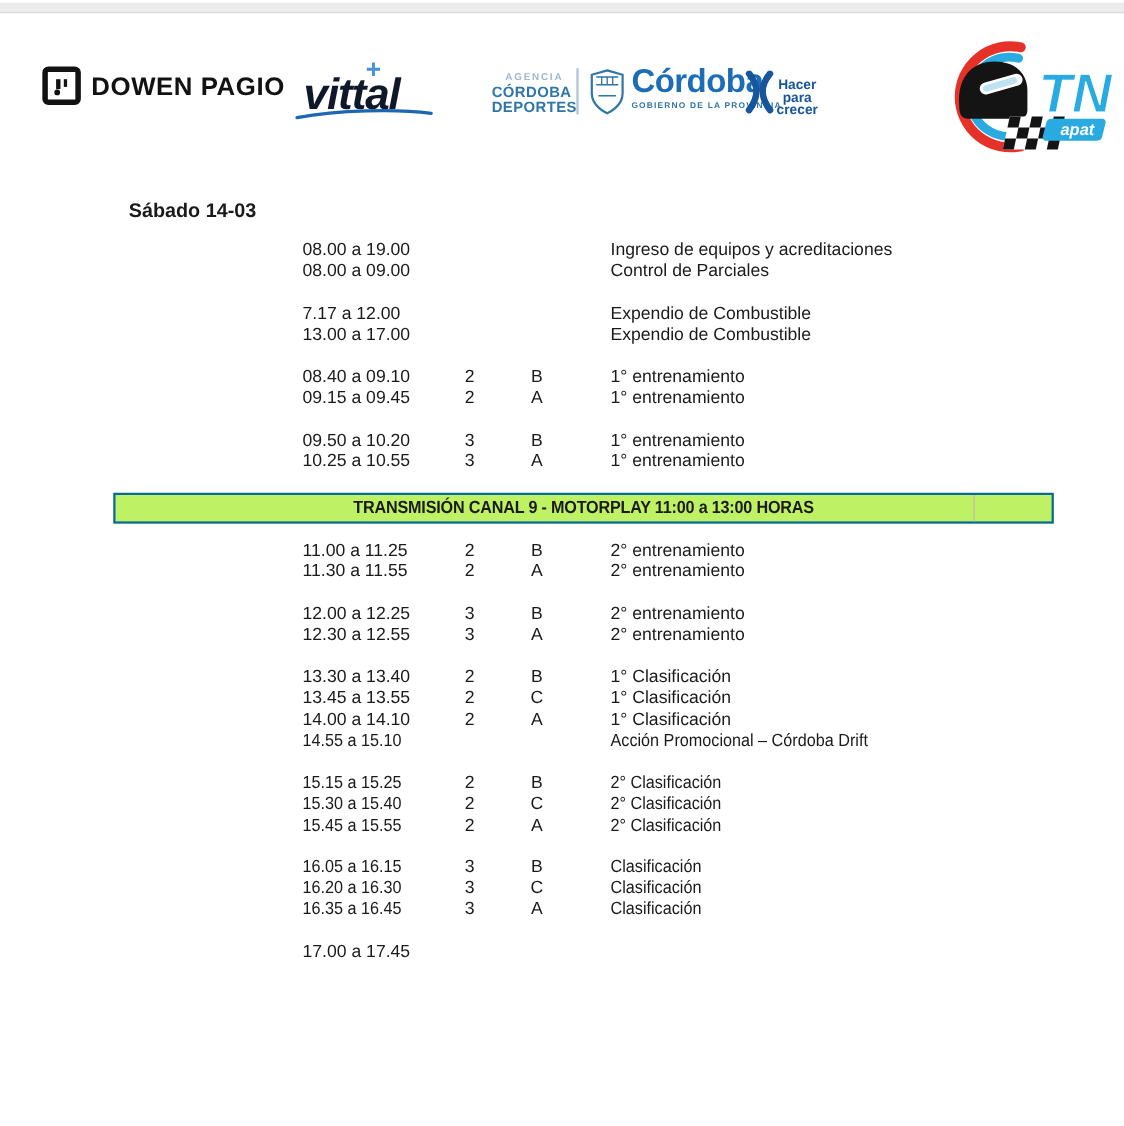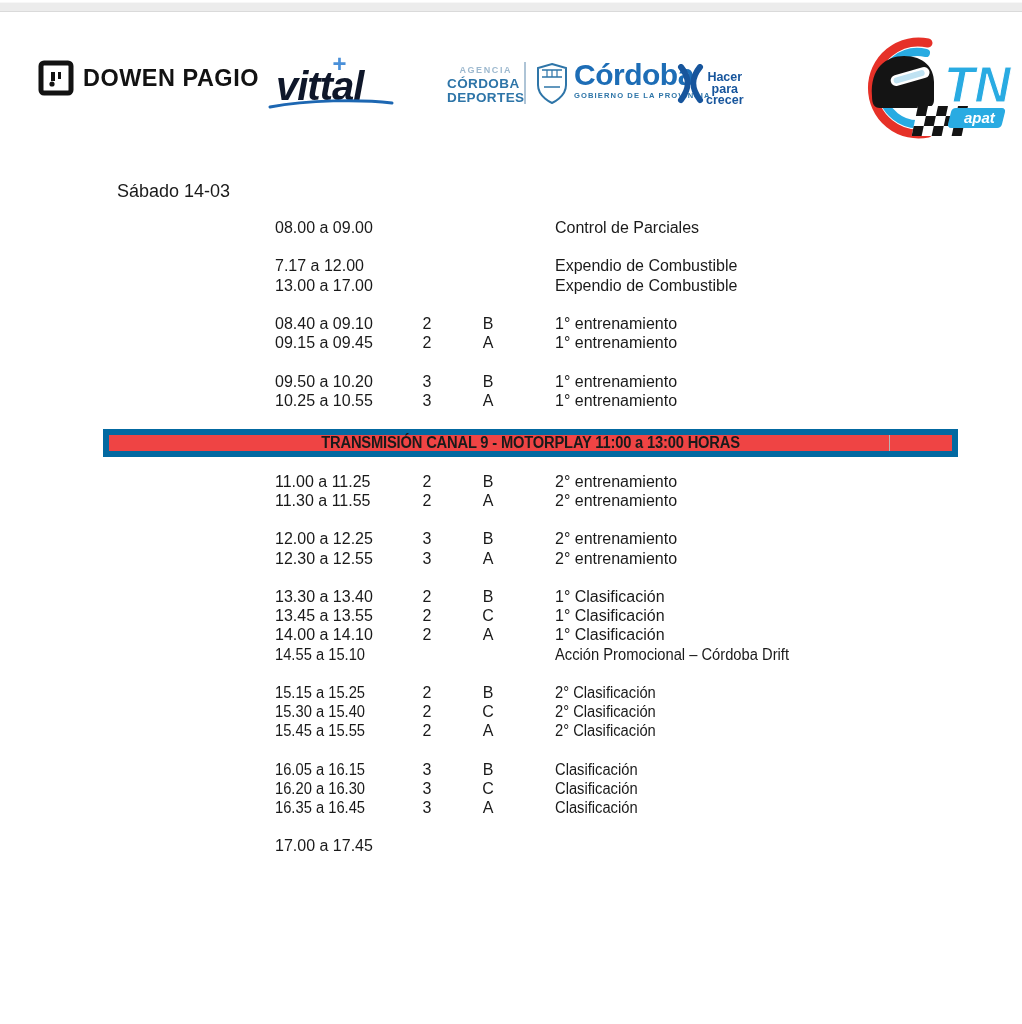--- a/index.html
+++ b/index.html
@@ -33,34 +33,34 @@
   .cordoba .name{font-size:30px;font-weight:800;color:#1d6db6;letter-spacing:-.5px;line-height:30px;}
   .cordoba .sub{font-size:7.6px;font-weight:700;color:#2e75a8;letter-spacing:1.1px;margin-top:1px;}
 
   .xmark{left:676px;top:64px;}
   .hacer{left:706px;top:72px;line-height:11.5px;text-align:center;}
   .hacer div{font-size:12.5px;font-weight:800;color:#17559c;}
 
   .tn-logo{left:840px;top:34px;}
 
   
-  .date-heading{position:absolute;left:117px;top:181px;font-size:18px;font-weight:400;}
+  .date-heading{position:absolute;left:117px;top:181px;font-size:18px;font-weight:700;}
   .schedule{position:absolute;left:0;top:219px;width:1022px;font-size:16px;}
   .row{position:relative;height:19.2px;}
   .gap{height:19.2px;}
   .c-time{position:absolute;left:275px;white-space:nowrap;}
   .c-group{position:absolute;left:413px;width:28px;text-align:center;}
   .c-letter{position:absolute;left:474px;width:28px;text-align:center;}
   .c-act{position:absolute;left:555px;white-space:nowrap;}
   .row.narrow .c-time,.row.narrow .c-act{transform:scaleX(.92);transform-origin:left center;}
   .c-act.emphasis{font-weight:700;text-decoration:underline;text-decoration-thickness:2px;
     text-underline-offset:3px;}
 
   .banner{position:relative;box-sizing:border-box;margin:18px 0 16px 103px;width:855px;height:28px;
-    border:6px solid #0369a1;background:#ef4444;display:flex;align-items:center;justify-content:center;}
+    border:2px solid #0369a1;background:#bef264;display:flex;align-items:center;justify-content:center;}
   .banner span{font-weight:700;font-size:16px;white-space:nowrap;display:inline-block;
     transform:scaleX(.92);letter-spacing:-.2px;}
   .banner .banner-divider{position:absolute;left:780px;top:0;width:1px;height:100%;background:#b5b5b5;}
 </style>
 </head>
 <body>
 
 <div class="page">
 
   <div class="top-band"></div>
@@ -135,20 +135,26 @@
     <text x="104" y="68" font-size="50" font-style="italic" font-weight="bold" fill="#29abe2" stroke="#ffffff" stroke-width="1">TN</text>
     <g transform="translate(112,74) skewX(-14)">
       <rect width="54" height="20" rx="4" fill="#29abe2"></rect>
     </g>
     <text x="124" y="89" font-size="15" font-style="italic" font-weight="bold" fill="#ffffff">apat</text>
   </svg>
 
   <div class="date-heading">Sábado 14-03</div>
   <div class="schedule">
       <div class="row">
+        <span class="c-time">08.00 a 19.00</span>
+        <span class="c-group"></span>
+        <span class="c-letter"></span>
+        <span class="c-act">Ingreso de equipos y acreditaciones</span>
+      </div>
+      <div class="row">
         <span class="c-time">08.00 a 09.00</span>
         <span class="c-group"></span>
         <span class="c-letter"></span>
         <span class="c-act">Control de Parciales</span>
       </div>
       <div class="gap"></div>
       <div class="row">
         <span class="c-time">7.17 a 12.00</span>
         <span class="c-group"></span>
         <span class="c-letter"></span>

